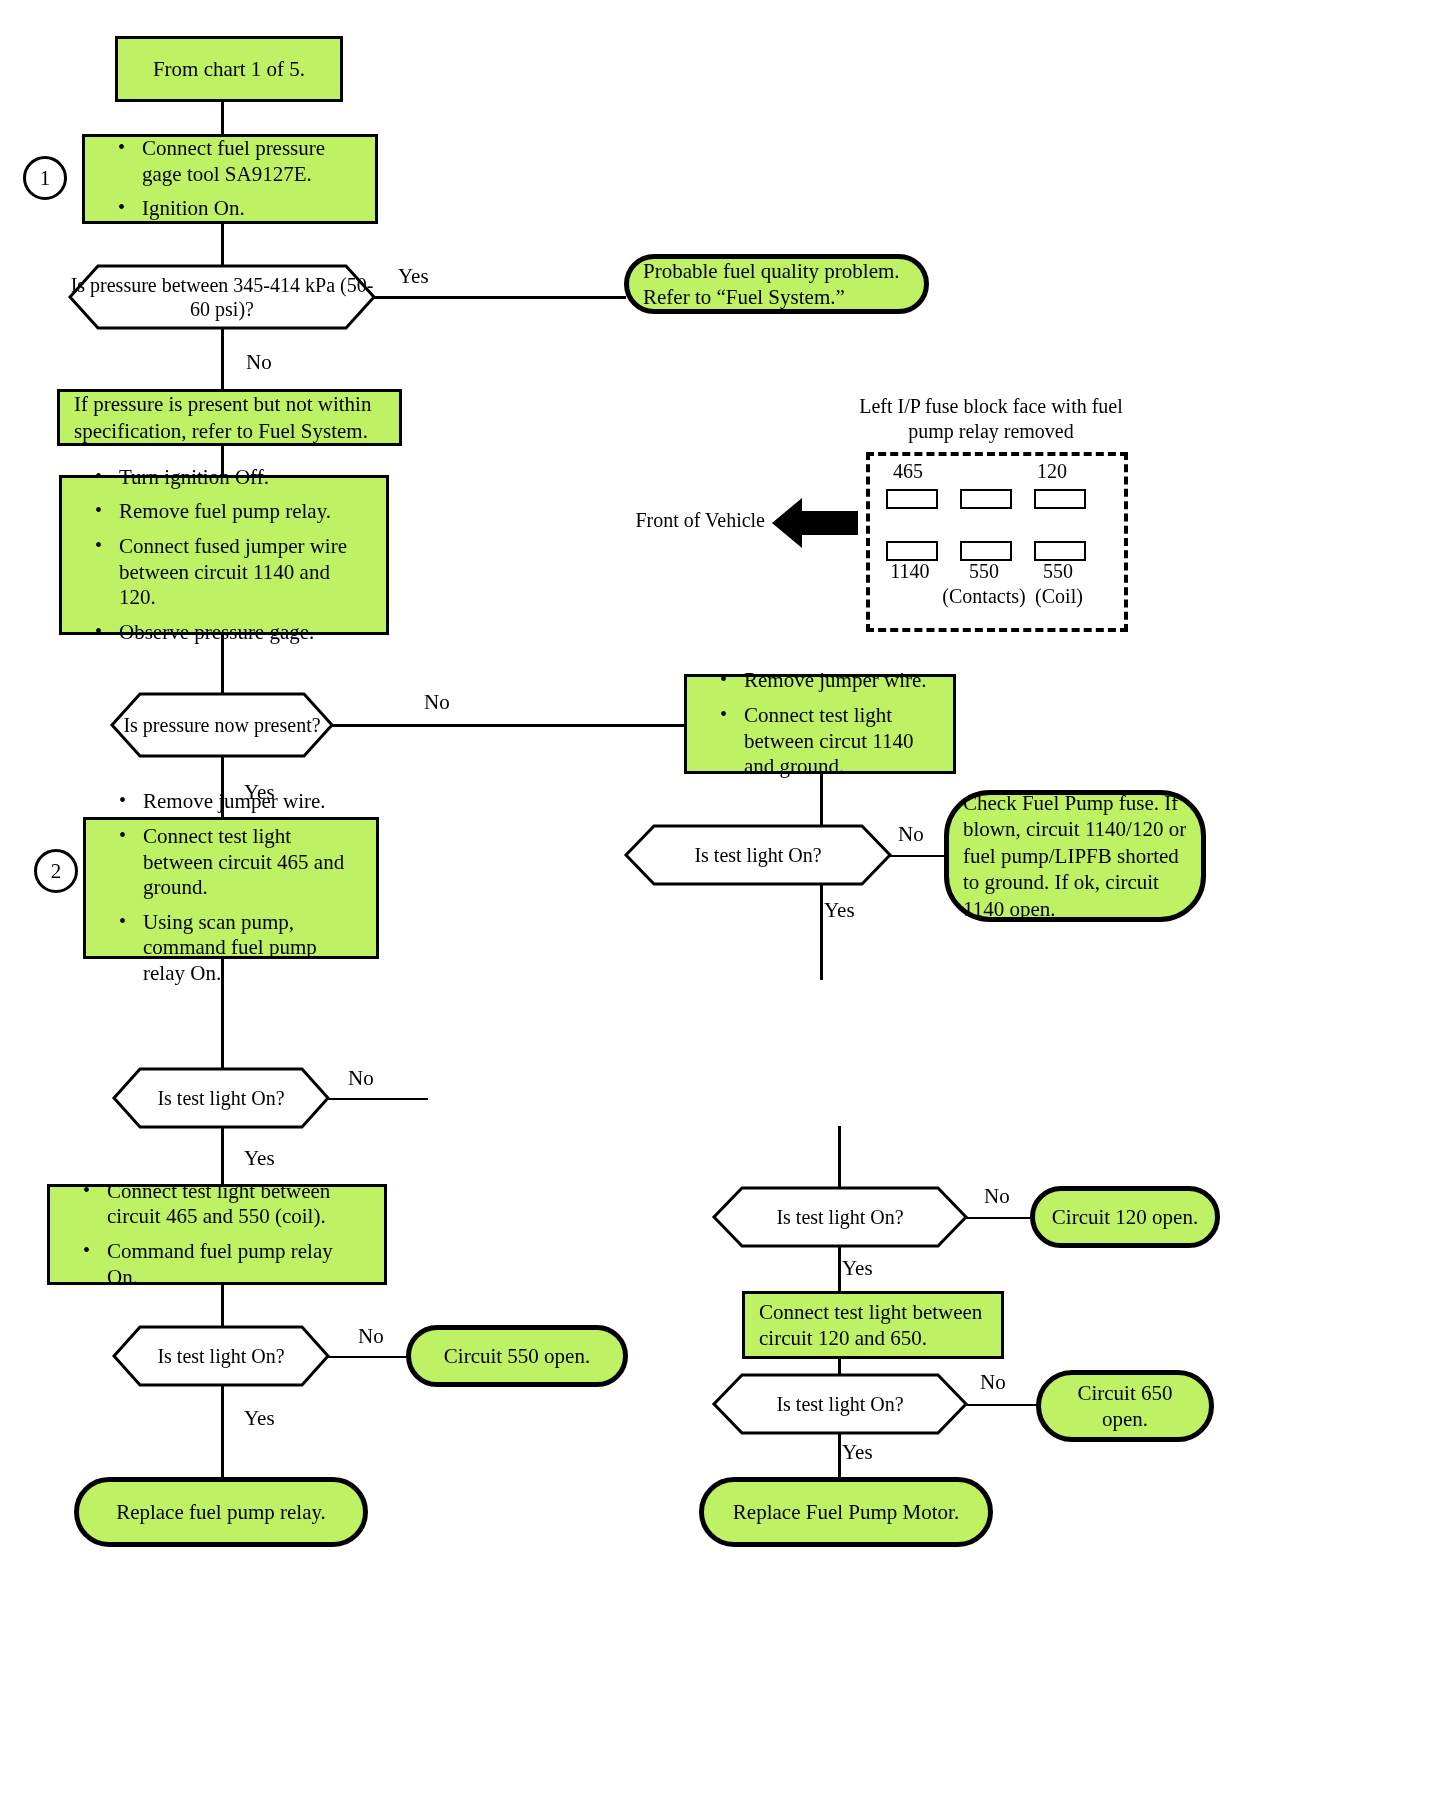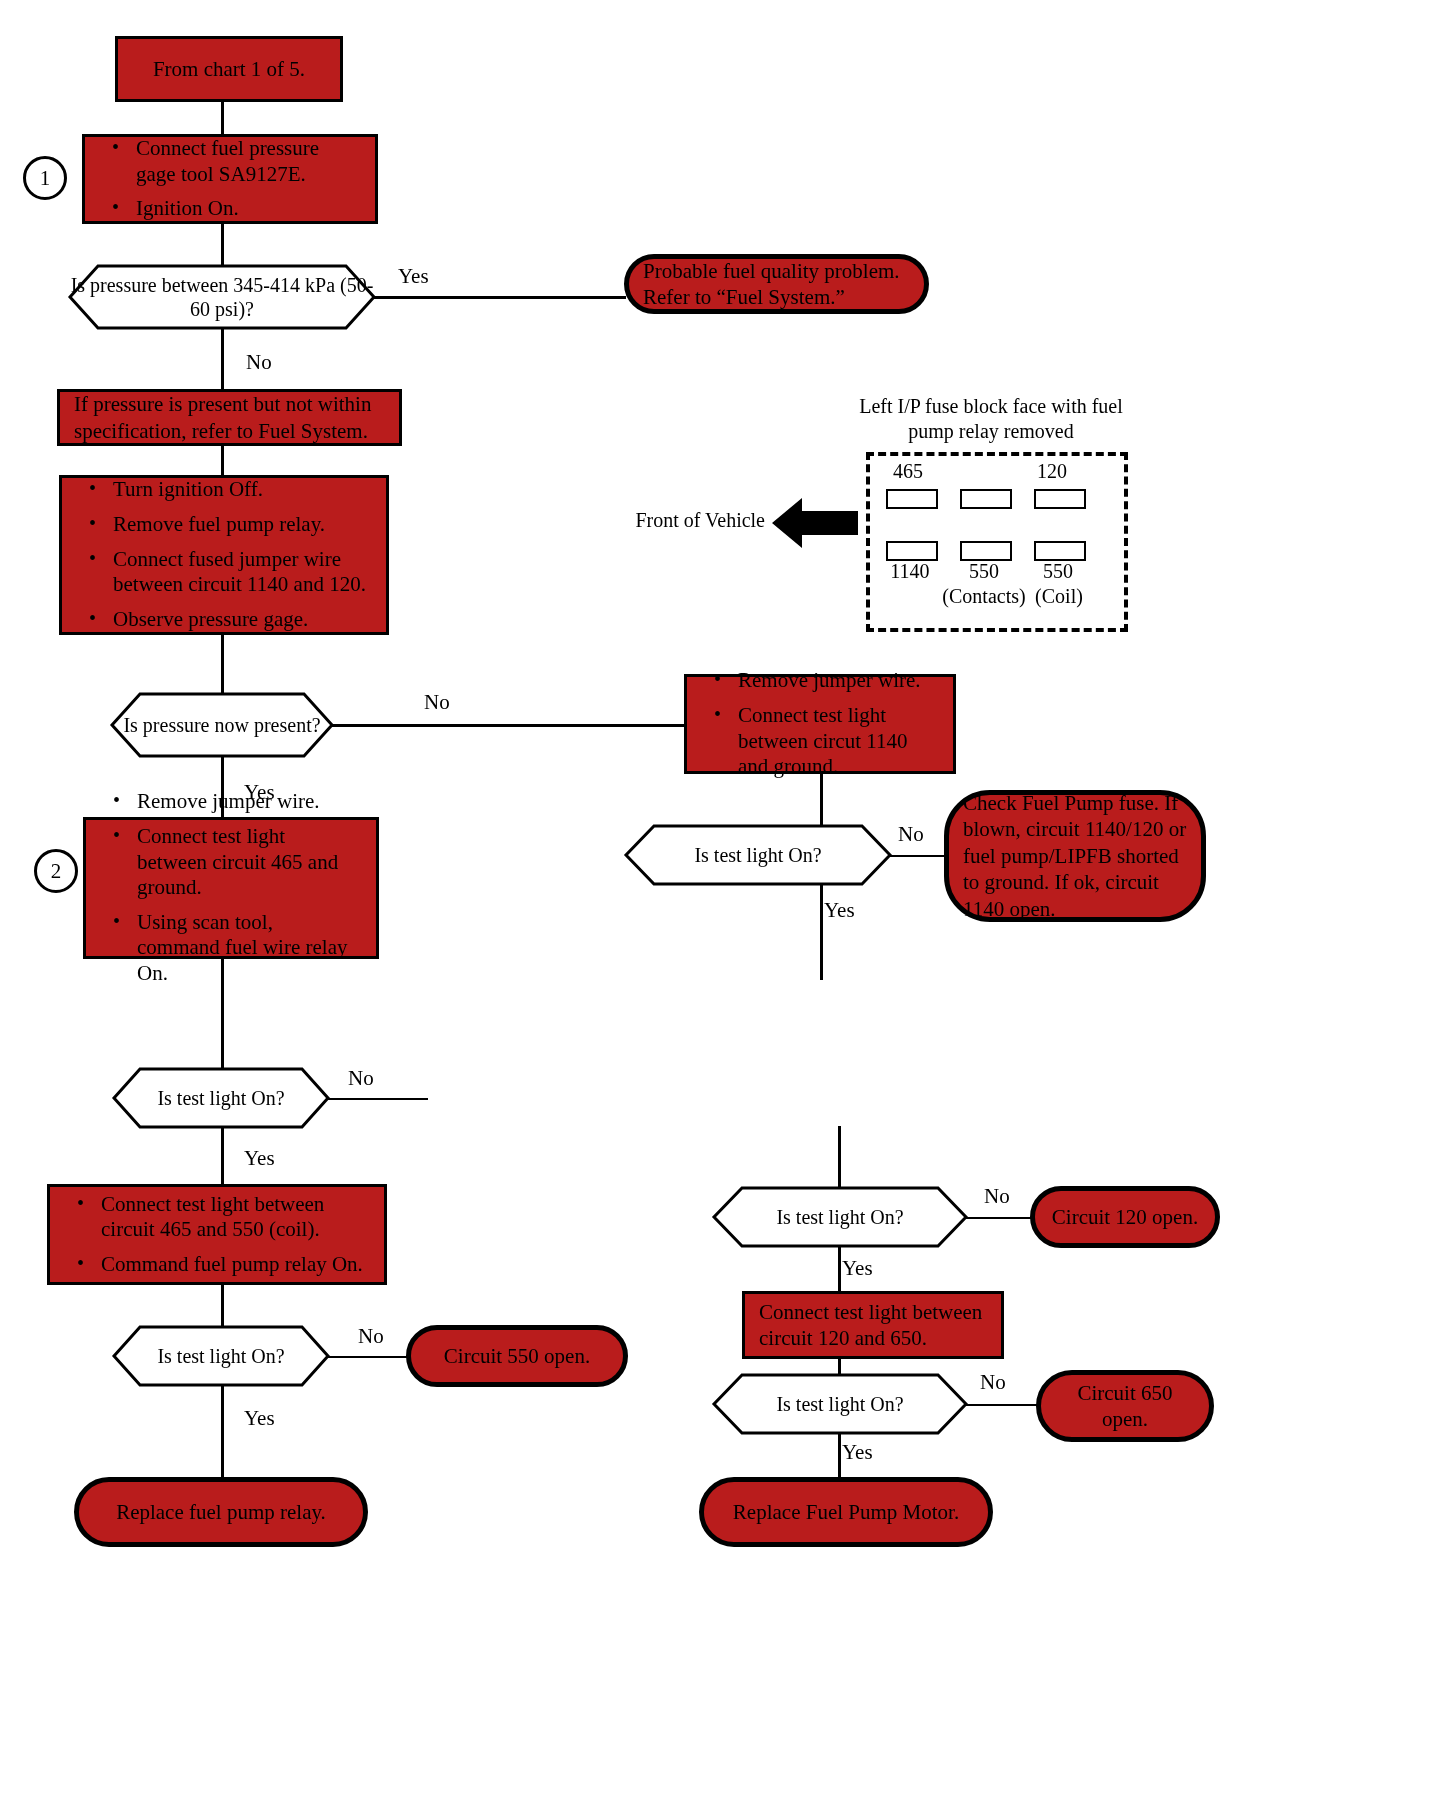--- a/index.html
+++ b/index.html
@@ -2,41 +2,41 @@
 <html><head>
 <meta charset="utf-8">
 <style>
   html,body{margin:0;padding:0;background:#fff;}
   body{width:1440px;height:1800px;position:relative;
        font-family:"Liberation Serif","DejaVu Serif",serif;color:#000;}
 
   .stage{position:absolute;left:0;top:0;width:1440px;height:1800px;}
 
   
-  .node{position:absolute;box-sizing:border-box;background:#b91c1c;}
+  .node{position:absolute;box-sizing:border-box;background:#bef264;}
 
   .box{border:3px solid #000;display:flex;align-items:center;}
   .box .inner{width:100%;}
 
   .rbox{border:5px solid #000;border-radius:46px;display:flex;align-items:center;}
   .rbox .inner{width:100%;}
 
   .term{border:5px solid #000;border-radius:60px;display:flex;align-items:center;justify-content:center;}
 
   
   .hex{position:absolute;}
   .hex svg{position:absolute;left:0;top:0;overflow:visible;}
   .hex .htext{position:absolute;left:0;top:0;width:100%;height:100%;
               display:flex;align-items:center;justify-content:center;
               text-align:center;line-height:1.2;}
   .t2{font-size:20px;line-height:1.26;}
   .center{text-align:center;}
 
   
-  ul.bl{list-style:none;margin:5px;padding:0 14px 0 22px;}
+  ul.bl{list-style:none;margin:11px;padding:0 14px 0 22px;}
   ul.bl li{position:relative;padding-left:24px;margin:9px 0;font-size:21px;line-height:1.22;}
   ul.bl li:before{content:"\2022";position:absolute;left:0;top:-1px;font-size:20px;}
 
   .plain{padding:6px 14px;font-size:21px;line-height:1.26;}
 
   
   .ln{position:absolute;background:#000;}
   .vl{width:3px;}
   .hl{height:3px;}
   .hl-t{height:2px;}
@@ -120,21 +120,21 @@
 
   <div class="ln vl" style="left:221px;top:756px;height:62px;"></div>
   <div class="lbl" style="left:244px;top:780px;">Yes</div>
 
   <div class="circ" style="left:34px;top:849px;">2</div>
   <div class="node box" style="left:83px;top:817px;width:296px;height:142px;">
     <div class="inner">
       <ul class="bl">
         <li>Remove jumper wire.</li>
         <li>Connect test light between circuit 465 and ground.</li>
-        <li>Using scan tool, command fuel wire relay On.</li>
+        <li>Using scan pump, command fuel pump relay On.</li>
       </ul>
     </div>
   </div>
   <div class="ln vl" style="left:221px;top:959px;height:110px;"></div>
 
   <div class="hex" style="left:112px;top:1067px;width:218px;height:62px;">
     <svg width="218" height="62" viewBox="0 0 218 62">
       <polygon points="28,2 190,2 216,31 190,60 28,60 2,31" fill="#fff" stroke="#000" stroke-width="3"></polygon>
     </svg>
     <div class="htext t2">Is test light On?</div>

